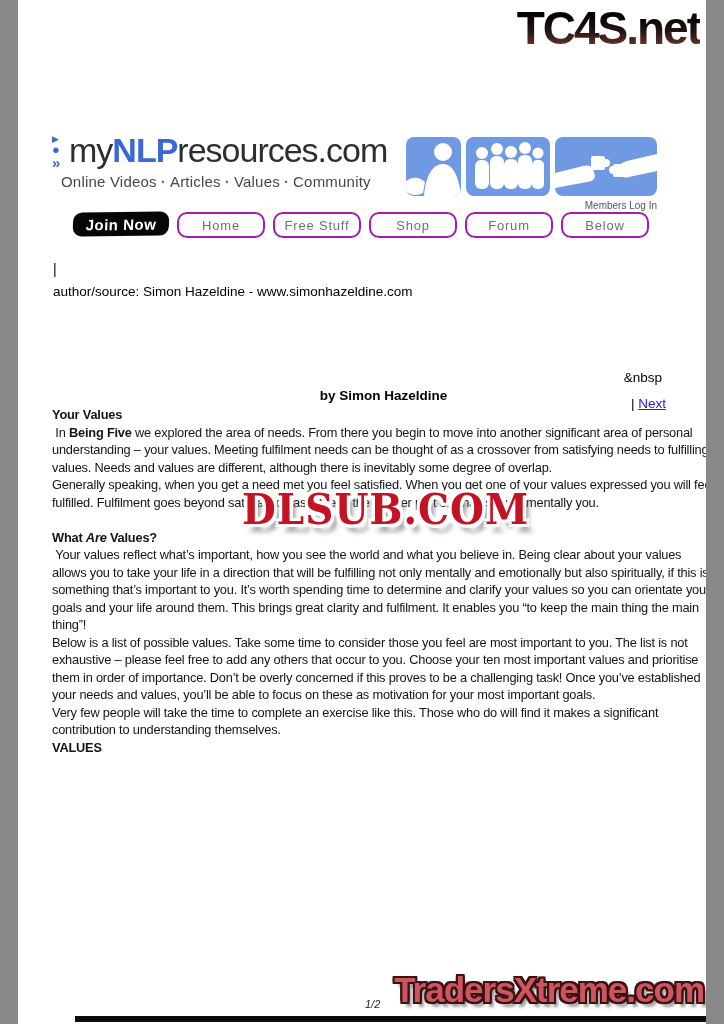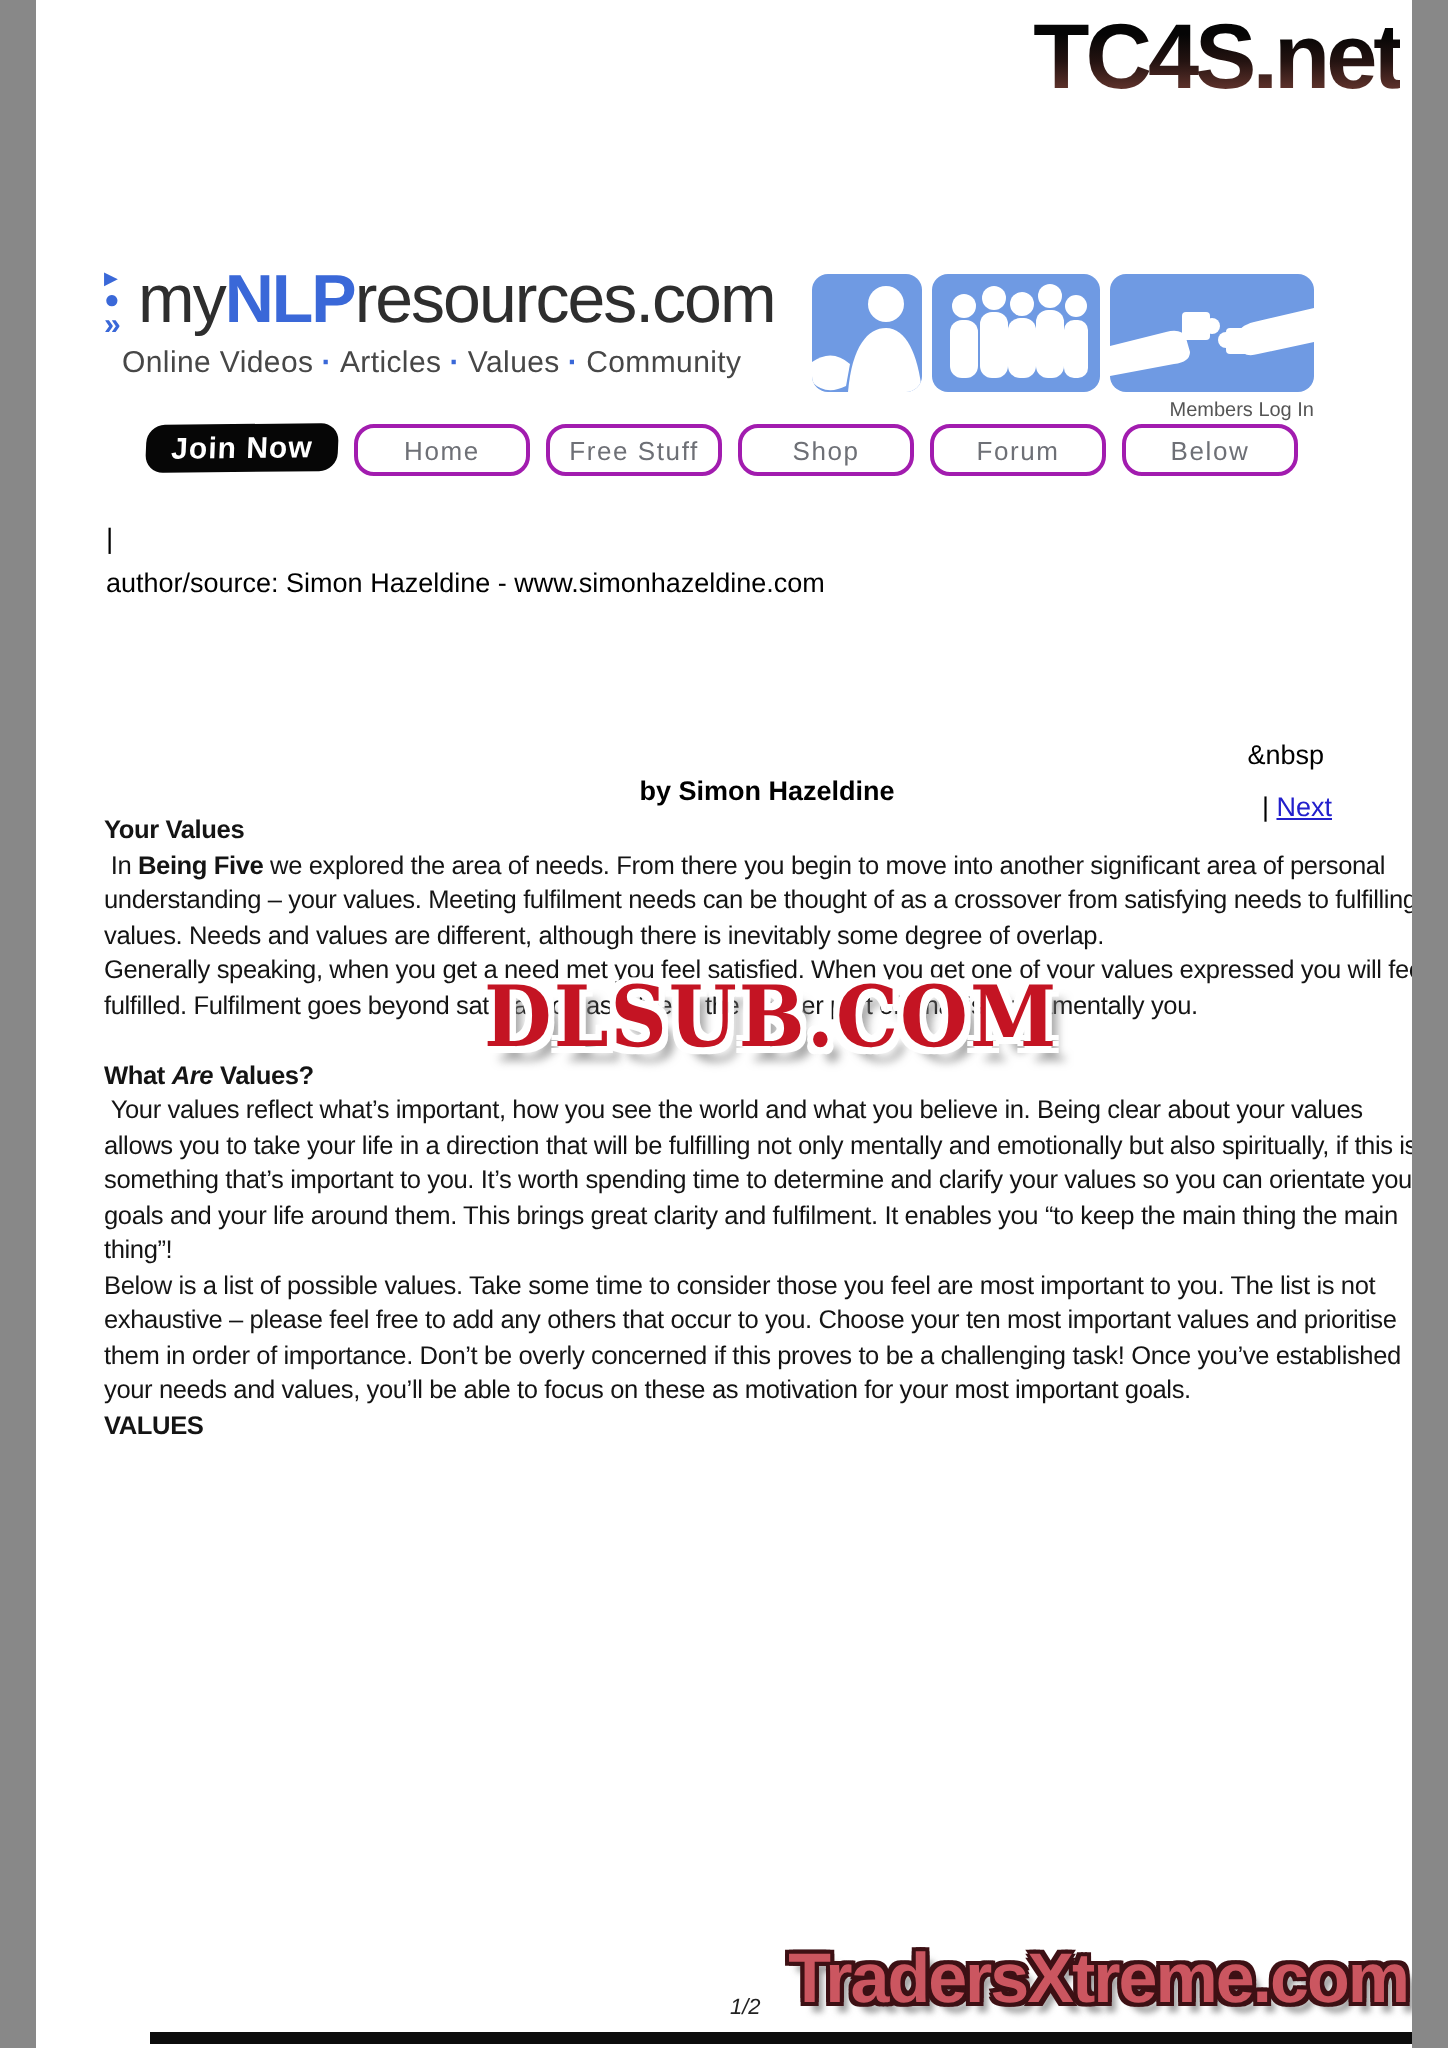--- a/index.html
+++ b/index.html
@@ -147,20 +147,21 @@
   <div class="byline">by Simon Hazeldine</div>
 
   <div class="bodytext">
     <h4>Your Values</h4>
     <p><span>&nbsp;In </span><b>Being Five</b><span> we explored the area of needs. From there you begin to move into another significant area of personal understanding – your values. Meeting fulfilment needs can be thought of as a crossover from satisfying needs to fulfilling values. Needs and values are different, although there is inevitably some degree of overlap.</span></p>
     <p>Generally speaking, when you get a need met you feel satisfied. When you get one of your values expressed you will feel fulfilled. Fulfilment goes beyond satisfaction as it feeds the deeper part of what is fundamentally you.</p>
     <div class="gapline"></div>
     <h4><span>What </span><i>Are</i><span> Values?</span></h4>
     <p>&nbsp;Your values reflect what’s important, how you see the world and what you believe in. Being clear about your values allows you to take your life in a direction that will be fulfilling not only mentally and emotionally but also spiritually, if this is something that’s important to you. It’s worth spending time to determine and clarify your values so you can orientate your goals and your life around them. This brings great clarity and fulfilment. It enables you “to keep the main thing the main thing”!</p>
     <p>Below is a list of possible values. Take some time to consider those you feel are most important to you. The list is not exhaustive – please feel free to add any others that occur to you. Choose your ten most important values and prioritise them in order of importance. Don’t be overly concerned if this proves to be a challenging task! Once you’ve established your needs and values, you’ll be able to focus on these as motivation for your most important goals.</p>
+    <p>Very few people will take the time to complete an exercise like this. Those who do will find it makes a significant contribution to understanding themselves.</p>
     <h4>VALUES</h4>
   </div>
 
   <div class="dlsub">DLSUB.COM</div>
 
   <div class="pagenum">1/2</div>
   <div class="traders">TradersXtreme.com</div>
   <div class="bottombar"></div>
 
 </div>

